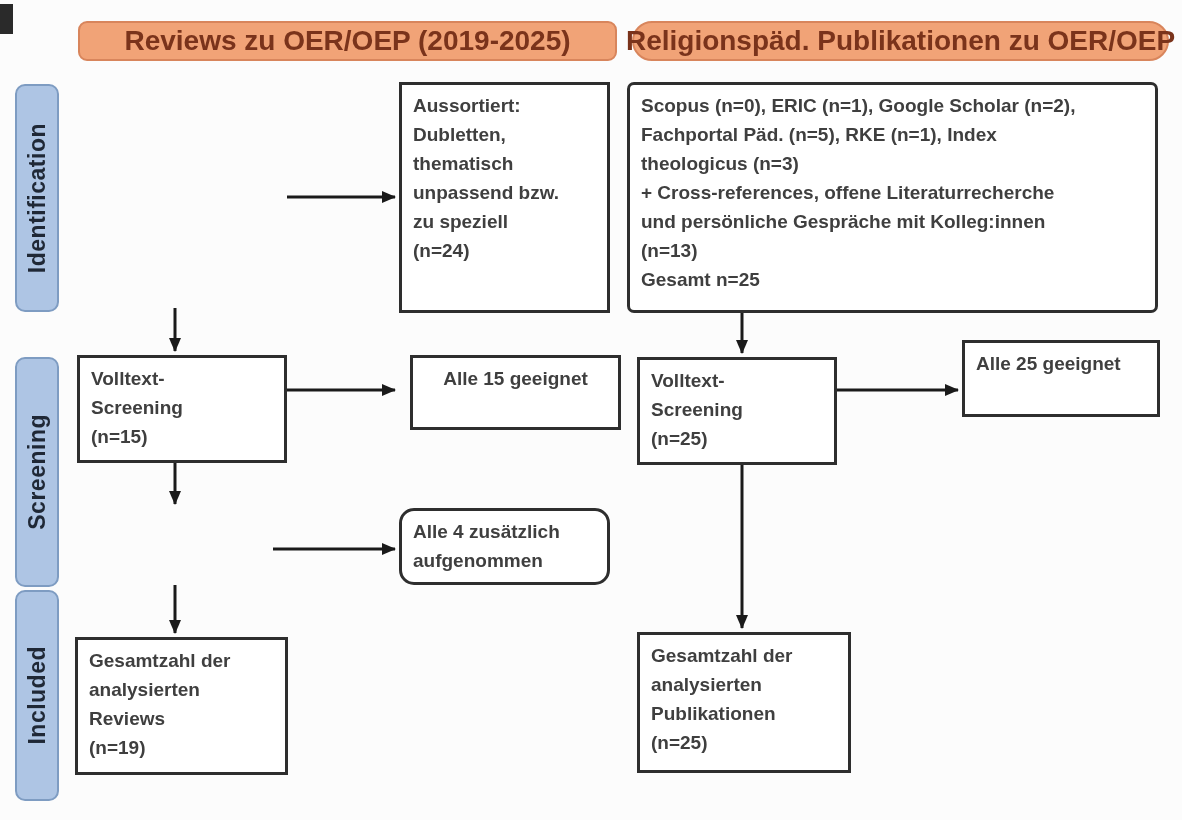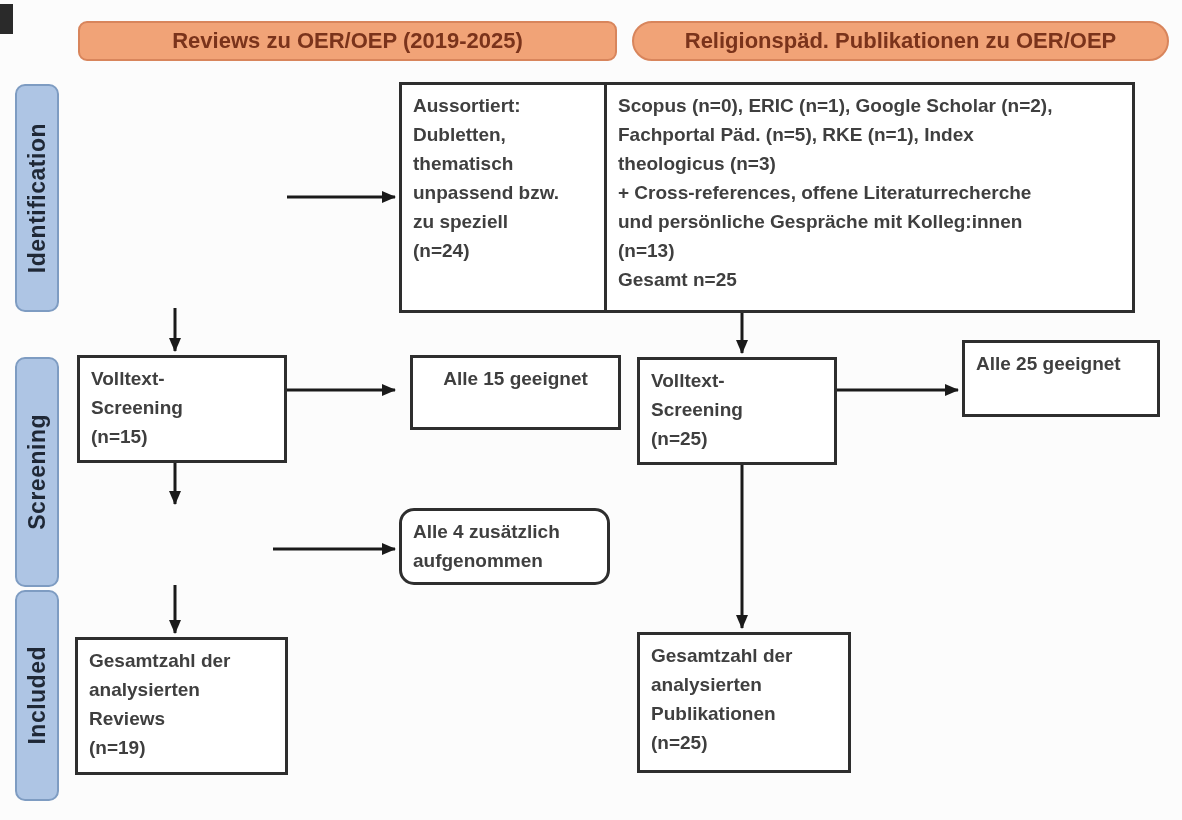--- a/index.html
+++ b/index.html
@@ -7,21 +7,21 @@
     position:relative;width:1182px;height:820px;overflow:hidden;
     background:var(--background,#fcfcfc);
     font-family:"Liberation Sans",sans-serif;
   }
   .arrow-layer{position:absolute;left:0;top:0;width:1182px;height:820px;}
   .hdr{
     position:absolute;height:36px;border-radius:9px;
     background:var(--header_fill,#f1a377);
     border:2px solid var(--header_border,#d8855c);
     color:var(--header_text,#7a331b);
-    font-size:22px;font-weight:700;
+    font-size:28px;font-weight:700;
     display:flex;align-items:center;justify-content:center;
     white-space:nowrap;
   }
   .stage{
     position:absolute;width:40px;border-radius:10px;
     background:var(--stage_fill,#aec5e4);
     border:2px solid var(--stage_border,#7e9cc2);
     color:var(--stage_text,#1f2836);
     font-size:23px;font-weight:700;
     display:flex;align-items:center;justify-content:center;
@@ -88,21 +88,21 @@
 Screening
 (n=15)</div>
   <div class="box" style="left:410px;top:355px;width:211px;height:75px;text-align:center;">Alle 15 geeignet</div>
   <div class="box" style="left:399px;top:508px;width:211px;height:77px;border-radius:15px;">Alle 4 zusätzlich
 aufgenommen</div>
   <div class="box" style="left:75px;top:637px;width:213px;height:138px;">Gesamtzahl der
 analysierten
 Reviews
 (n=19)</div>
 
-  <div class="box" style="left:604px;top:82px;width:531px;height:231px;">Scopus (n=0), ERIC (n=1), Google Scholar (n=2),
+  <div class="box" style="left:627px;top:82px;width:531px;height:231px;border-radius:7px;">Scopus (n=0), ERIC (n=1), Google Scholar (n=2),
 Fachportal Päd. (n=5), RKE (n=1), Index
 theologicus (n=3)
 + Cross-references, offene Literaturrecherche
 und persönliche Gespräche mit Kolleg:innen
 (n=13)
 Gesamt n=25</div>
   <div class="box" style="left:637px;top:357px;width:200px;height:108px;">Volltext-
 Screening
 (n=25)</div>
   <div class="box" style="left:962px;top:340px;width:198px;height:77px;">Alle 25 geeignet</div>

